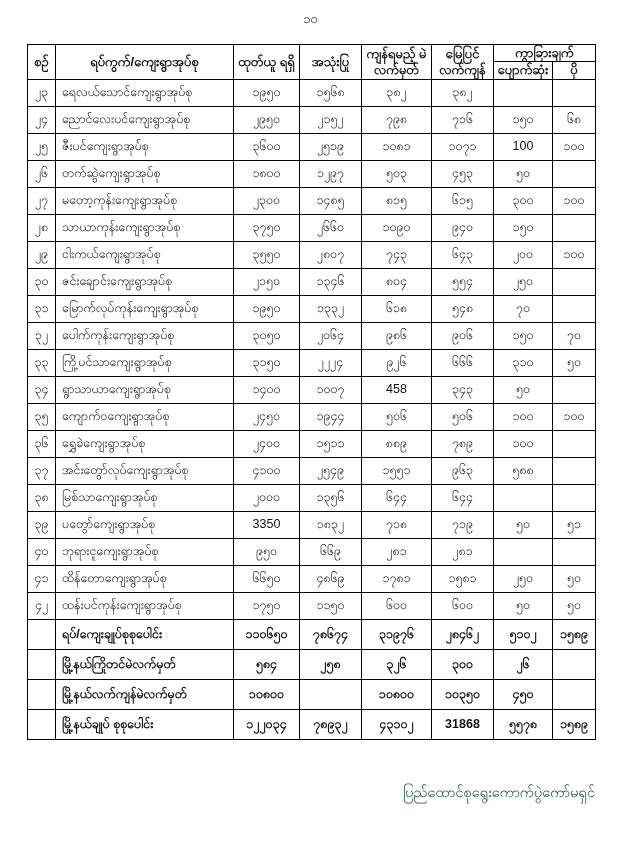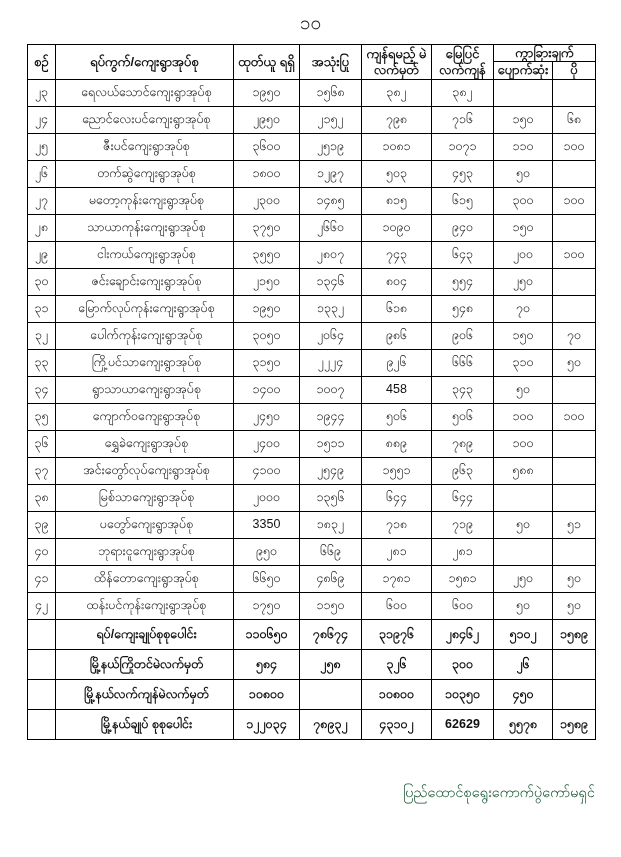--- a/index.html
+++ b/index.html
@@ -6,21 +6,21 @@
   body{
     width:621px;height:857px;
     background:#ffffff;
     font-family:"Liberation Sans", sans-serif;
     color:#111;
     position:relative;
     overflow:hidden;
   }
   .page-number{
     position:absolute;top:10px;left:0;width:621px;
-    text-align:center;font-size:19px;color:#222;
+    text-align:center;font-size:13px;color:#222;
   }
   .sheet-table{
     position:absolute;top:44px;left:27px;
     border-collapse:collapse;table-layout:fixed;
     width:568px;
   }
   .sheet-table td,.sheet-table th{
     border:1.6px solid #000;
     font-size:12.5px;font-weight:normal;
     text-align:center;vertical-align:middle;
@@ -30,21 +30,21 @@
   .sheet-table th{font-weight:bold;font-size:13px;line-height:1.25;}
   col.c-no{width:28px;}
   col.c-name{width:178px;}
   col.c-issued{width:66px;}
   col.c-used{width:62px;}
   col.c-remaining{width:70px;}
   col.c-field{width:62px;}
   col.c-lost{width:59px;}
   col.c-extra{width:43px;}
   .sheet-table tbody td{height:26px;}
-  .sheet-table td.name-cell{text-align:center;padding-left:6px;}
+  .sheet-table td.name-cell{text-align:left;padding-left:6px;}
   .sheet-table tr.total-row td{font-weight:bold;height:29px;}
   .footer-sign{
     position:absolute;top:783px;right:26px;
     font-size:14.5px;color:#14532d;
   }
 </style>
 </head>
 <body>
 
 <div class="page-number">၁၀</div>
@@ -96,21 +96,21 @@
         <td>၁၅၀</td>
         <td>၆၈</td>
       </tr>
       <tr>
         <td>၂၅</td>
         <td class="name-cell">ဇီးပင်ကျေးရွာအုပ်စု</td>
         <td>၃၆၀၀</td>
         <td>၂၅၁၉</td>
         <td>၁၀၈၁</td>
         <td>၁၀၇၁</td>
-        <td>၁၁၀</td>
+        <td>100</td>
         <td>၁၀၀</td>
       </tr>
       <tr>
         <td>၂၆</td>
         <td class="name-cell">တက်ဆွဲကျေးရွာအုပ်စု</td>
         <td>၁၈၀၀</td>
         <td>၁၂၉၇</td>
         <td>၅၀၃</td>
         <td>၄၅၃</td>
         <td>၅၀</td>
@@ -305,20 +305,20 @@
         <td>၁၀၃၅၀</td>
         <td>၄၅၀</td>
         <td></td>
       </tr>
       <tr class="total-row">
         <td></td>
         <td class="name-cell">မြို့နယ်ချုပ် စုစုပေါင်း</td>
         <td>၁၂၂၀၃၄</td>
         <td>၇၈၉၃၂</td>
         <td>၄၃၁၀၂</td>
-        <td>62629</td>
+        <td>31868</td>
         <td>၅၅၇၈</td>
         <td>၁၅၈၉</td>
       </tr>
     </tbody>
 </table>
 
 <div class="footer-sign">ပြည်ထောင်စုရွေးကောက်ပွဲကော်မရှင်</div>
 
 </body></html>

